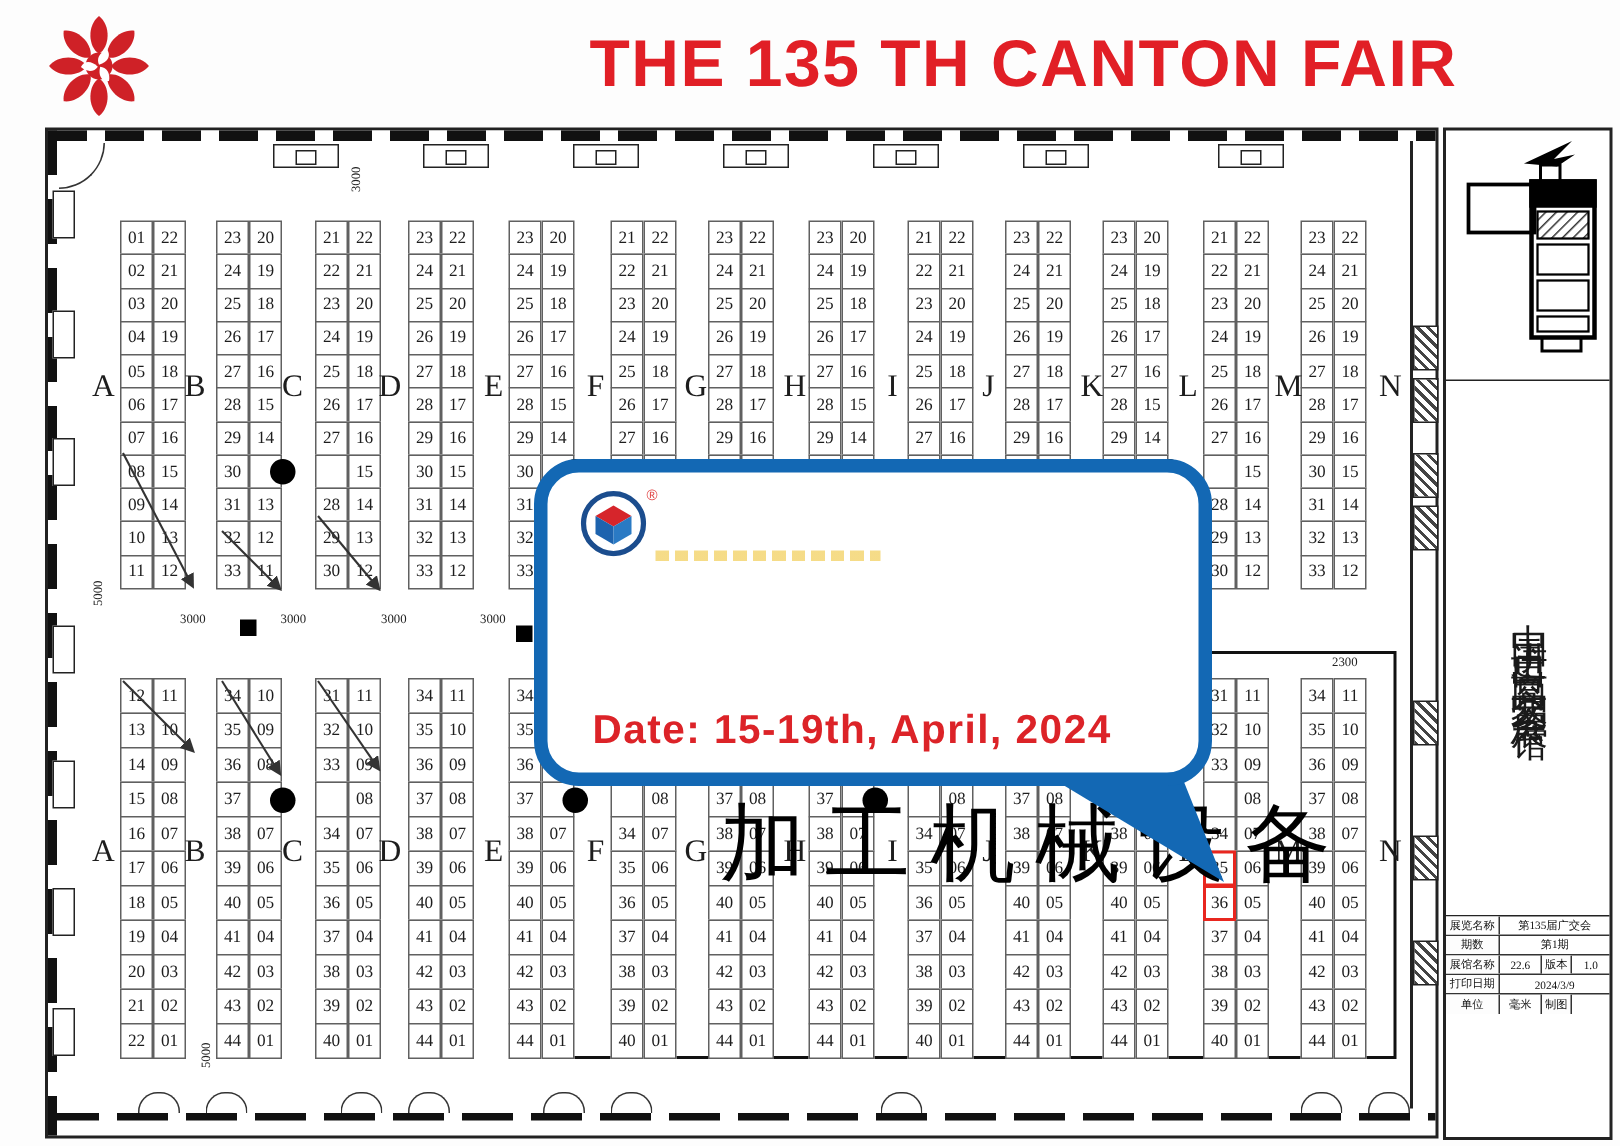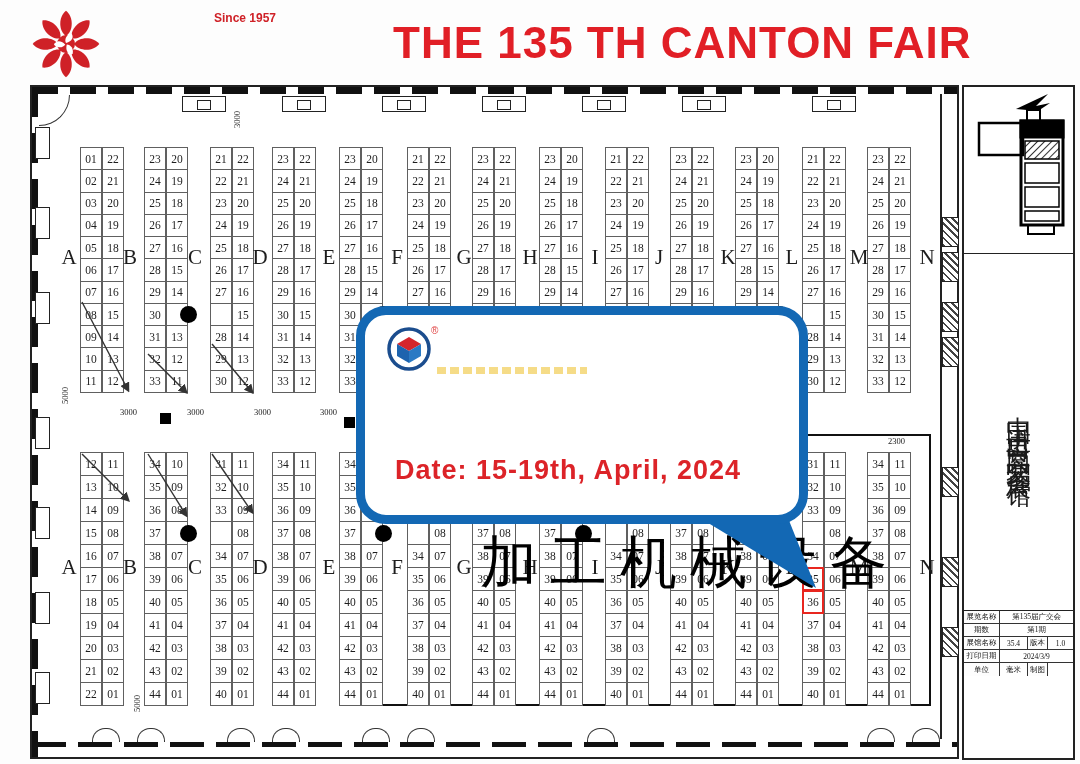--- a/index.html
+++ b/index.html
@@ -51,21 +51,21 @@
   #arrow{position:absolute;left:0;top:0;z-index:48;pointer-events:none;}
   .callout{position:absolute;left:356px;top:306px;width:452px;height:218px;background:#fff;
       border:9px solid #1368b4;border-radius:30px;box-sizing:border-box;z-index:50;}
   .brand-row{position:absolute;left:22px;top:12px;display:flex;align-items:flex-start;}
   .brand-name{font-size:31px;font-weight:bold;color:#f6c51e;letter-spacing:2px;margin-left:6px;
       text-shadow:0 0 1px #e8a40c;font-family:"DejaVu Serif",serif;}
   .brand-reg{font-size:10px;color:#e04040;margin-top:-2px;}
   .brand-tag{position:absolute;left:72px;top:52px;width:150px;height:7px;
       background:repeating-linear-gradient(90deg,#f3d36a 0 9px,#fff 9px 13px);opacity:.8;}
   .booth-line{position:absolute;left:30px;top:78px;color:#dc2328;font-size:31px;font-weight:bold;letter-spacing:.5px;}
-  .date-line{position:absolute;left:30px;top:140px;color:#dc2328;font-size:27px;font-weight:bold;letter-spacing:1px;}
+  .date-line{position:absolute;left:30px;top:156px;color:#dc2328;font-size:27px;font-weight:bold;letter-spacing:1px;}
   
   #sidebar{position:absolute;left:962px;top:85px;width:113px;height:675px;border:2px solid #222;
       background:#fff;box-sizing:border-box;}
   .sb-minimap{height:166px;border-bottom:1.5px solid #222;position:relative;}
   .sb-legend{height:80px;border-bottom:1.5px solid #222;position:relative;font-family:"Liberation Serif",serif;}
   .lg-title{position:absolute;left:12px;top:6px;font-size:10px;font-weight:bold;letter-spacing:4px;
       border-bottom:1.5px solid #222;color:#222;}
   .lg-item{position:absolute;left:14px;display:flex;align-items:center;}
   .lg-label{font-size:8px;color:#222;margin-left:8px;white-space:nowrap;}
   .sb-vtitle{height:356px;display:flex;align-items:center;justify-content:center;}
@@ -99,21 +99,20 @@
         </g>
       <circle r="10" fill="#cf2127"></circle>
       <g id="swirl">
           <path d="M0,-1 C7,-3 9,-8 6,-12 C0,-10 -2,-5 0,-1 Z" fill="#fff" transform="rotate(0)"></path>
           <path d="M0,-1 C7,-3 9,-8 6,-12 C0,-10 -2,-5 0,-1 Z" fill="#fff" transform="rotate(120)"></path>
           <path d="M0,-1 C7,-3 9,-8 6,-12 C0,-10 -2,-5 0,-1 Z" fill="#fff" transform="rotate(240)"></path>
         </g>
     </g>
   </svg>
   <div class="logo-text">
-    <div class="logo-since">Since 1957</div>
   </div>
 </div>
 <div class="fair-title">THE 135 TH CANTON FAIR</div>
 
 <div id="map">
   <div class="wall-top"></div>
   <div class="wall-left"></div>
   <div class="wall-bottom"></div>
   <div class="wall-right"></div>
   <div class="corner-arc"></div>
@@ -835,21 +834,21 @@
     <div class="tr c2">
       <div class="td lab">展览名称</div>
       <div class="td">第135届广交会</div>
     </div>
     <div class="tr c2">
       <div class="td lab">期数</div>
       <div class="td">第1期</div>
     </div>
     <div class="tr c4">
       <div class="td lab">展馆名称</div>
-      <div class="td">35.4</div>
+      <div class="td">22.6</div>
       <div class="td lab">版本</div>
       <div class="td">1.0</div>
     </div>
     <div class="tr c2">
       <div class="td lab">打印日期</div>
       <div class="td">2024/3/9</div>
     </div>
     <div class="tr c4">
       <div class="td lab">单位</div>
       <div class="td">毫米</div>

